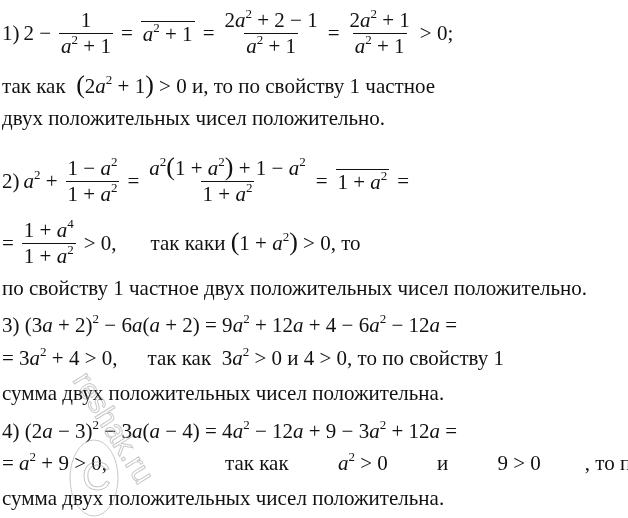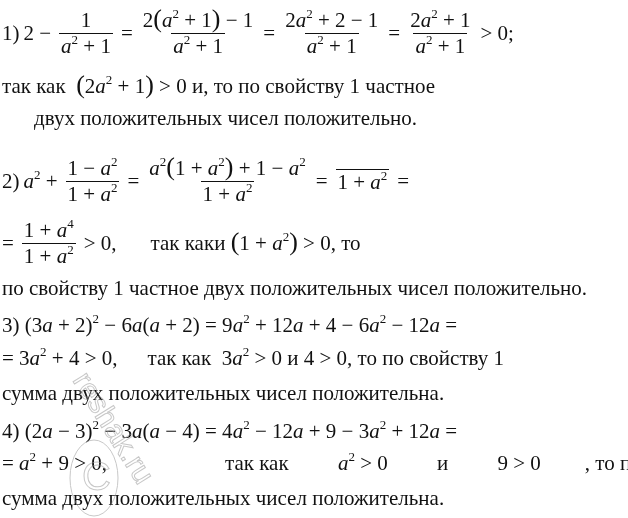--- a/index.html
+++ b/index.html
@@ -25,42 +25,41 @@
 
 <div class="line" style="top:8px;">
   <span class="txt">1)</span>
   <span class="op">2 −</span>
   <span class="frac">
       <span class="num">1</span>
       <span class="den"><i class="v">a</i><sup>2</sup> + 1</span>
     </span>
   <span class="op">=</span>
   <span class="frac">
-      <span class="num">2<span class="big">(</span><i class="v">a</i><sup>2</sup> + 1<span class="big">)</span> − 1</span>
       <span class="den"><i class="v">a</i><sup>2</sup> + 1</span>
     </span>
   <span class="op">=</span>
   <span class="frac">
       <span class="num">2<i class="v">a</i><sup>2</sup> + 2 − 1</span>
       <span class="den"><i class="v">a</i><sup>2</sup> + 1</span>
     </span>
   <span class="op">=</span>
   <span class="frac">
       <span class="num">2<i class="v">a</i><sup>2</sup> + 1</span>
       <span class="den"><i class="v">a</i><sup>2</sup> + 1</span>
     </span>
   <span class="op">&gt; 0;</span>
 </div>
 <div class="line" style="top:74px;">
   <span class="txt">так как</span>
   <span class="txt">  <span class="big">(</span>2<i class="v">a</i><sup>2</sup> + 1<span class="big">)</span> &gt; 0 </span>
   <span class="txt">и</span>
   <span class="txt">, то по свойству 1 частное</span>
 </div>
-<div class="line" style="top:106px;margin-left:32px;">
+<div class="line" style="top:106px;">
   <span class="txt">двух положительных чисел положительно.</span>
 </div>
 
 <div class="line" style="top:156px;">
   <span class="txt">2)</span>
   <span class="op"><i class="v">a</i><sup>2</sup> +</span>
   <span class="frac">
       <span class="num">1 − <i class="v">a</i><sup>2</sup></span>
       <span class="den">1 + <i class="v">a</i><sup>2</sup></span>
     </span>

